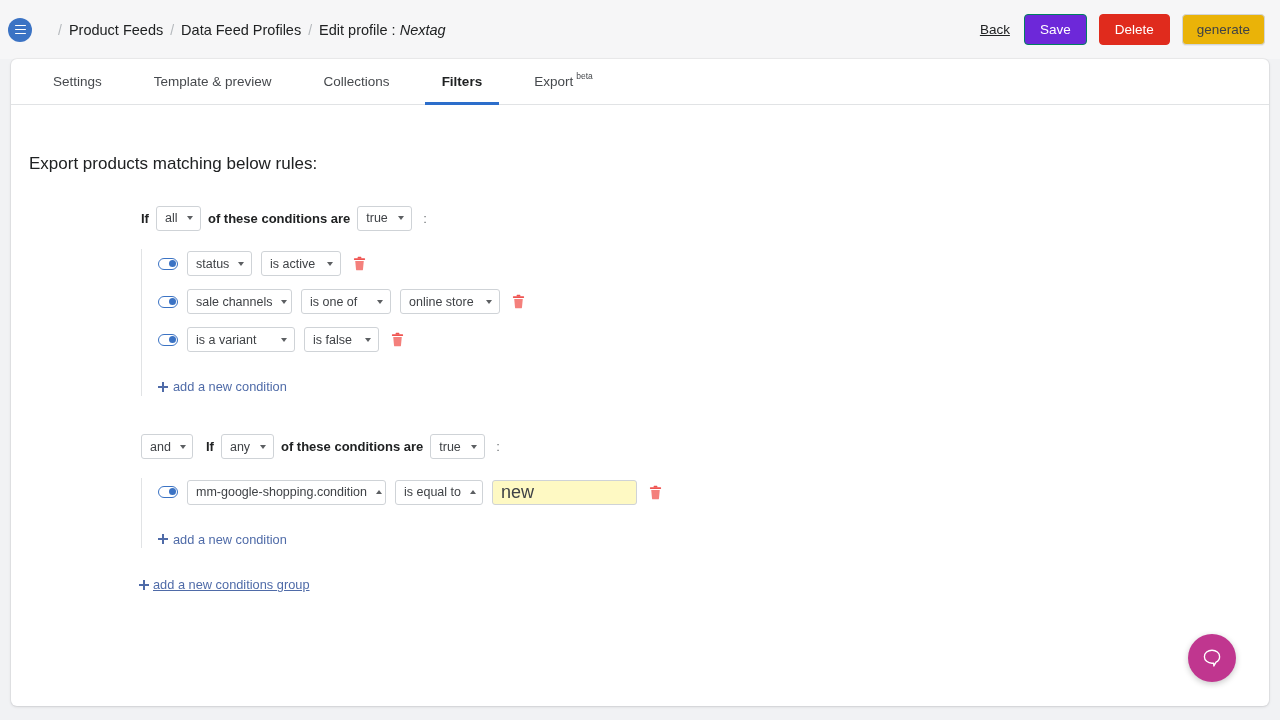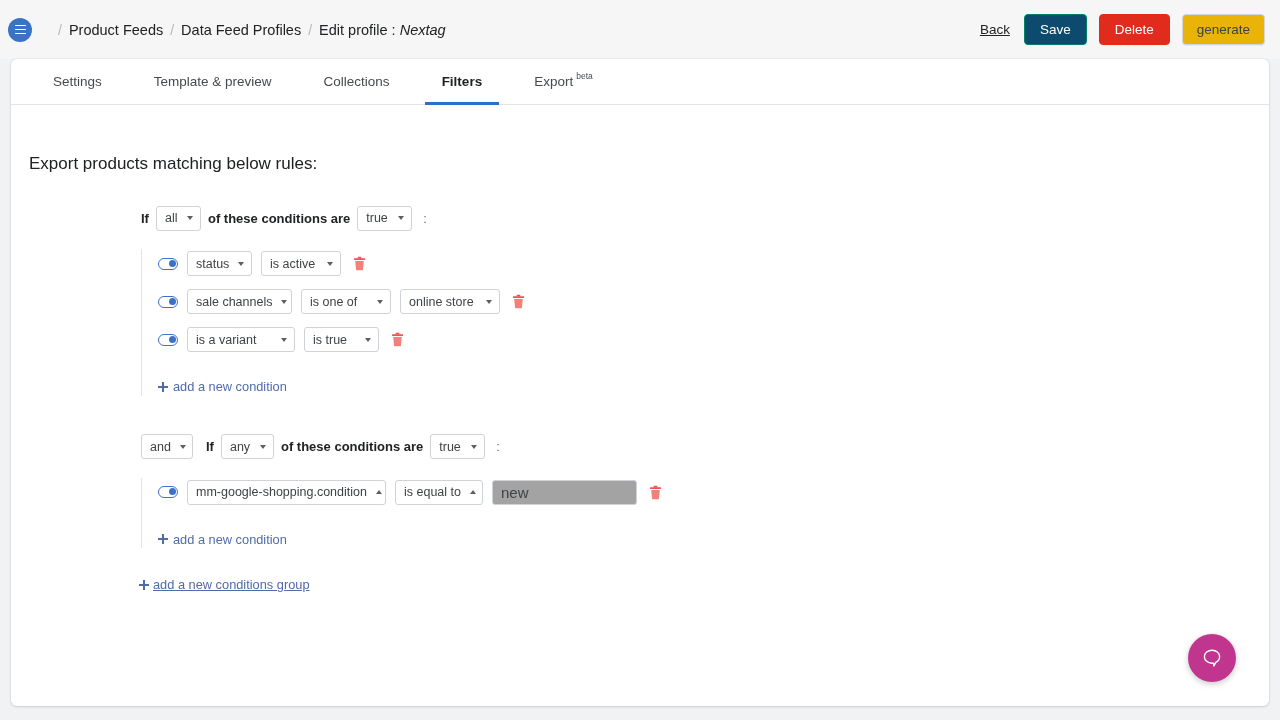--- a/index.html
+++ b/index.html
@@ -38,21 +38,21 @@
     display: flex; align-items: center; gap: 12px;
   }
   .btn-back {
     font-size: 13.5px; color: #202223; text-decoration: underline; cursor: pointer;
     background: none; border: none; padding: 0 2px; font-family: inherit;
   }
   .btn {
     font-family: inherit; font-size: 13.5px; border-radius: 4px;
     padding: 7px 15px; cursor: pointer; border: 1px solid transparent; line-height: 1.15;
   }
-  .btn-save { background: #0c4a6e; color: #fff; border-color: #008060; }
+  .btn-save { background: #6d28d9; color: #fff; border-color: #008060; }
   .btn-delete { background: #e02b1d; color: #fff; border-color: #e02b1d; }
   .btn-generate {
     background: #eab308; color: #3f4246; border: 1px solid #d2d5d9;
     box-shadow: 0 1px 0 rgba(22,29,37,0.05); padding: 7px 14px;
   }
 
   
   .card {
     position: absolute; left: 11px; top: 59px; width: 1258px; height: 647px;
     background: #fff; border-radius: 6px;
@@ -112,21 +112,21 @@
   }
   .caret {
     width: 0; height: 0; border-left: 3.6px solid transparent; border-right: 3.6px solid transparent;
     border-top: 4.6px solid #5c5f62; flex: 0 0 auto;
   }
   .caret.up { border-top: none; border-bottom: 4.6px solid #5c5f62; }
 
   .textinput {
     height: 25px; width: 145px; padding: 0 8px;
     border: 1px solid #cfd3d7; border-radius: 3px;
-    font-size: 15px; color: #3f4246; font-family: inherit; background: #a3a3a3;
+    font-size: 18px; color: #3f4246; font-family: inherit; background: #fef9c3;
   }
 
   
   .trash { width: 13px; height: 15px; cursor: pointer; flex: 0 0 auto; margin-left: 3px; }
 
   
   .add-link {
     display: inline-flex; align-items: center; gap: 5px;
     font-size: 12.8px; color: #4f6ba8; cursor: pointer; margin-top: 16px;
   }
@@ -263,21 +263,21 @@
             </svg>
           </div>
 
           <div class="cond-row">
             <div class="toggle"></div>
             <div class="select" style="width:108px">
               <span>is a variant</span>
               <span class="caret"></span>
             </div>
             <div class="select" style="width:75px">
-              <span>is true</span>
+              <span>is false</span>
               <span class="caret"></span>
             </div>
             <svg class="trash" viewBox="0 0 14 16">
               <rect x="1" y="2.4" width="12" height="1.9" rx="0.5" fill="#ef5350"></rect>
               <rect x="5" y="0.6" width="4" height="2" rx="0.6" fill="#ef5350"></rect>
               <path d="M2.4 5.2 h9.2 l-0.85 9.2 a1 1 0 0 1 -1 0.9 h-5.5 a1 1 0 0 1 -1 -0.9 Z" fill="#f4807c"></path>
             </svg>
           </div>
 
           <div class="add-link">

